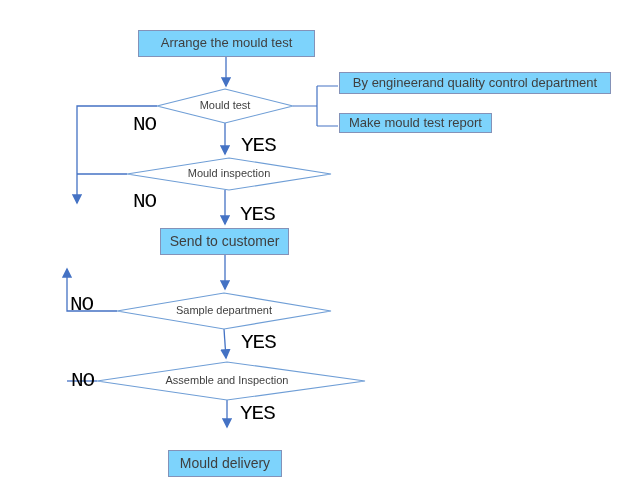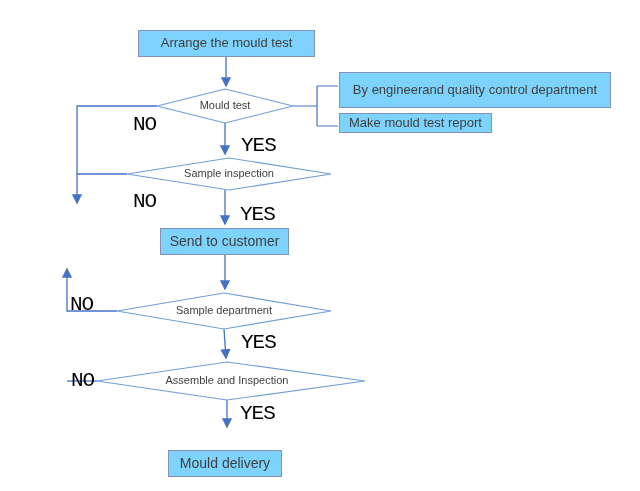--- a/index.html
+++ b/index.html
@@ -96,32 +96,32 @@
     <path class="bracket" d="M293,106 L317,106 M317,86 L317,126 M317,86 L338,86 M317,126 L338,126"></path>
 
     <polygon class="decision" points="225,89 293,106 225,123 157,106"></polygon>
     <polygon class="decision" points="229,158 331,174 229,190 127,174"></polygon>
     <polygon class="decision" points="224,293 331,311 224,329 117,311"></polygon>
     <polygon class="decision" points="227,362 365,381 227,400 97,381"></polygon>
   </svg>
 
   <div class="node" style="left:138px; top:30px; width:177px; height:27px;">Arrange the mould test</div>
 
-  <div class="node" style="left:339px; top:72px; width:272px; height:36px;">By engineerand quality control department</div>
+  <div class="node" style="left:339px; top:72px; width:272px; height:22px;">By engineerand quality control department</div>
 
   <div class="node" style="left:339px; top:113px; width:153px; height:20px;">Make mould test report</div>
 
 
   <div class="node big-text" style="left:160px; top:228px; width:129px; height:27px;">Send to customer</div>
 
   <div class="node big-text" style="left:168px; top:450px; width:114px; height:27px;">Mould delivery</div>
 
   <div class="diamond-label" style="left:160px; top:99px; width:130px;">Mould test</div>
 
-  <div class="diamond-label" style="left:154px; top:167px; width:150px;">Sample inspection</div>
+  <div class="diamond-label" style="left:154px; top:167px; width:150px;">Mould inspection</div>
 
   <div class="diamond-label" style="left:149px; top:304px; width:150px;">Sample department</div>
 
   <div class="diamond-label" style="left:142px; top:374px; width:170px;">Assemble and Inspection</div>
 
   <div class="edge-label" style="left:133px; top:113px;">NO</div>
   <div class="edge-label" style="left:241px; top:134px;">YES</div>
 
   <div class="edge-label" style="left:133px; top:190px;">NO</div>
   <div class="edge-label" style="left:240px; top:203px;">YES</div>

